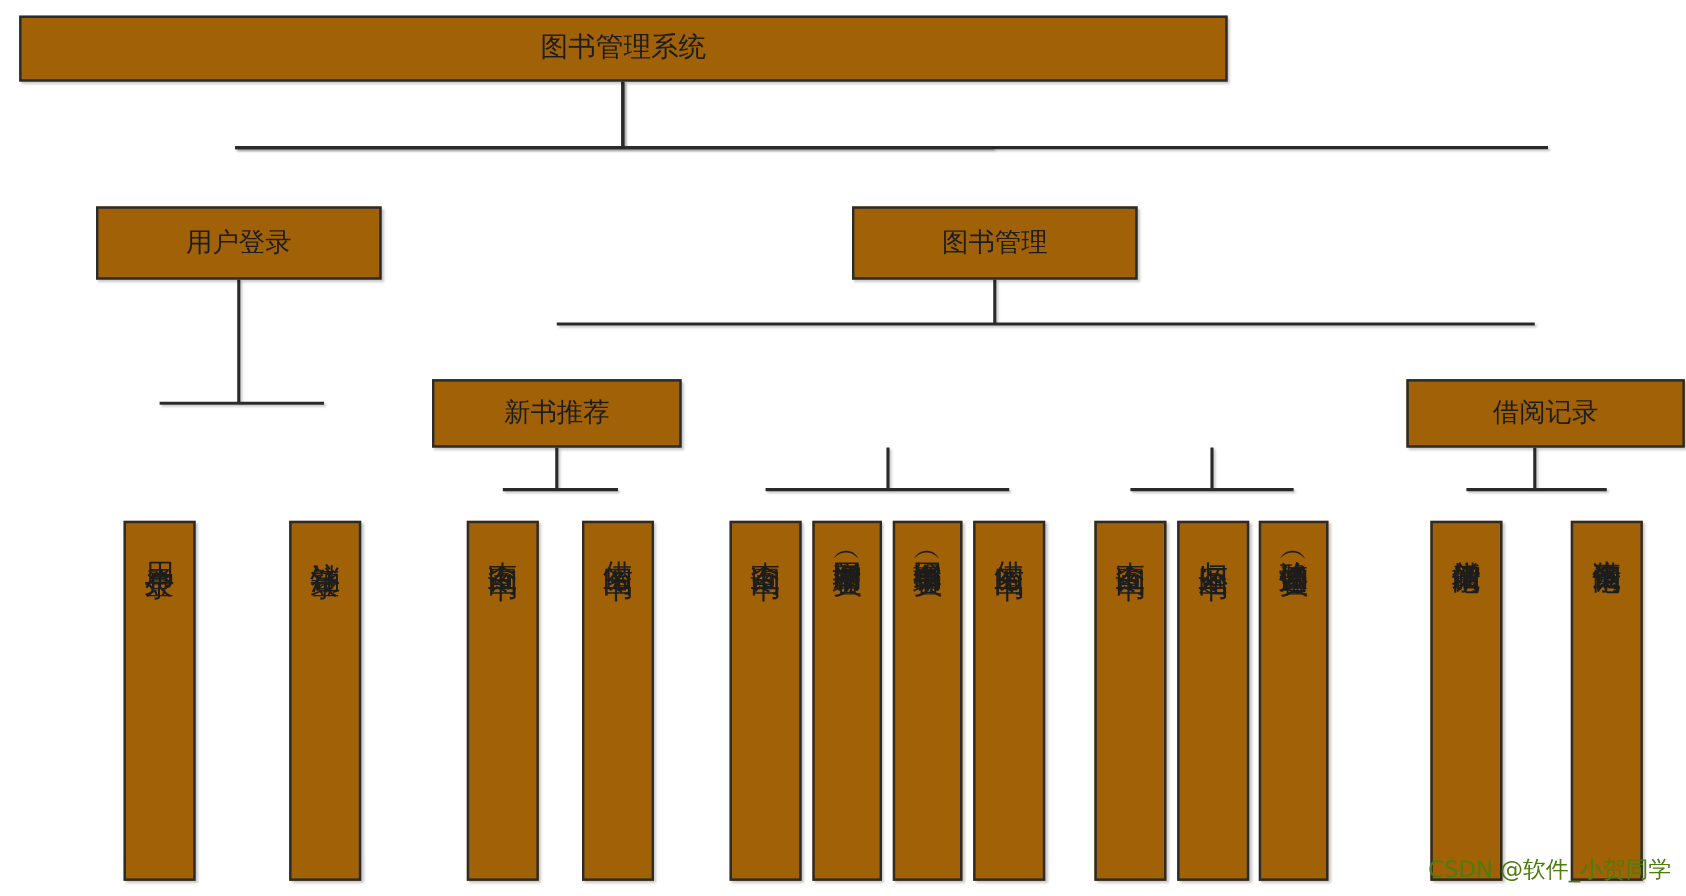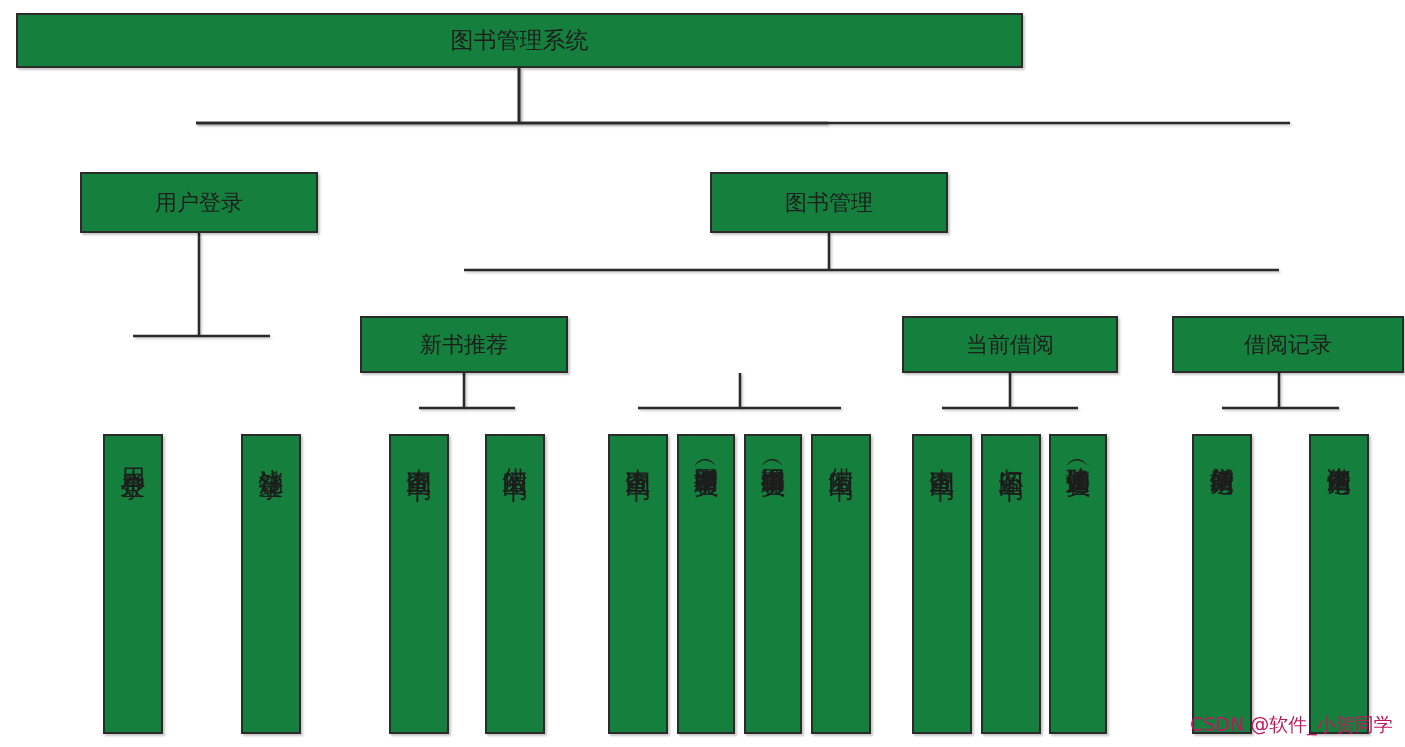--- a/index.html
+++ b/index.html
@@ -21,21 +21,21 @@
   #edges {
     position: absolute;
     left: 0;
     top: 0;
     width: 1405px;
     height: 747px;
   }
   .node {
     position: absolute;
     box-sizing: border-box;
-    background: #15803d;
+    background: #a16207;
     border: 2px solid #2b2b2b;
     box-shadow: 2px 2px 2px rgba(0,0,0,0.22);
     display: flex;
     align-items: center;
     justify-content: center;
     color: #1d1d1d;
     z-index: 3;
   }
   .node .label {
     display: block;
@@ -62,21 +62,21 @@
   }
   .node.vertical.tall-text .label {
     font-size: 24px;
     letter-spacing: 1px;
   }
   #watermark {
     position: absolute;
     left: 1190px;
     top: 712px;
     font-size: 19px;
-    color: #be185d;
+    color: #4d7c0f;
     white-space: nowrap;
     z-index: 6;
     font-family: "DejaVu Sans", "Liberation Sans", sans-serif;
   }
 </style>
 </head>
 <body>
 
 <div id="canvas">
 
@@ -160,23 +160,20 @@
 
   <div class="node horizontal" style="left:710px; top:172px; width:238px; height:61px;">
     <span class="label">图书管理</span>
   </div>
 
   <div class="node horizontal" style="left:360px; top:316px; width:208px; height:57px;">
     <span class="label">新书推荐</span>
   </div>
 
 
-  <div class="node horizontal" style="left:902px; top:316px; width:216px; height:57px;">
-    <span class="label">当前借阅</span>
-  </div>
 
   <div class="node horizontal" style="left:1172px; top:316px; width:232px; height:57px;">
     <span class="label">借阅记录</span>
   </div>
 
   <div class="node vertical" style="left:103px; top:434px; width:60px; height:300px;">
     <span class="label">用户登录</span>
   </div>
 
   <div class="node vertical" style="left:241px; top:434px; width:60px; height:300px;">

